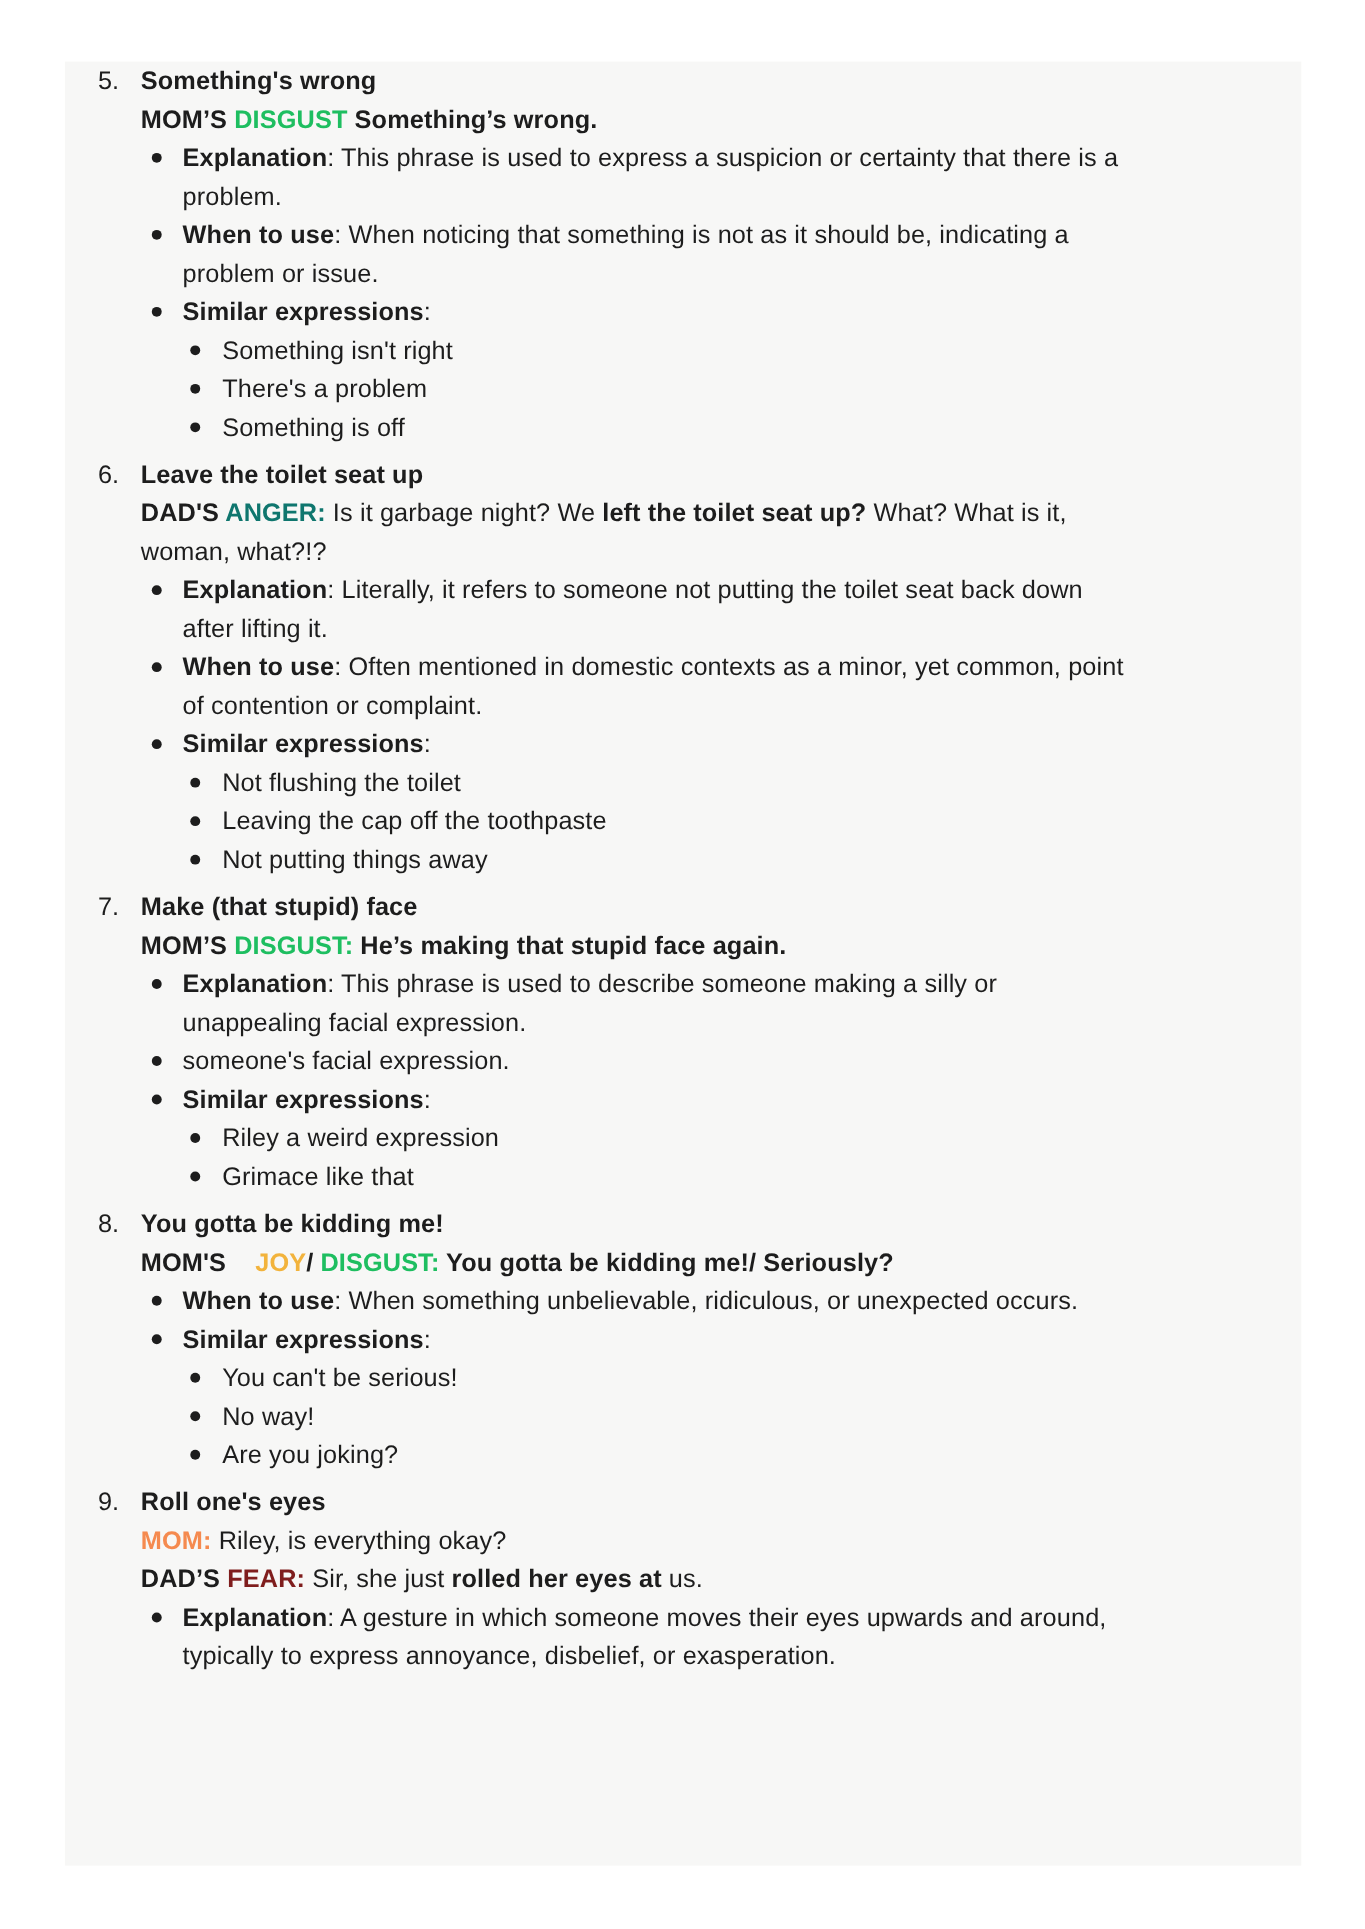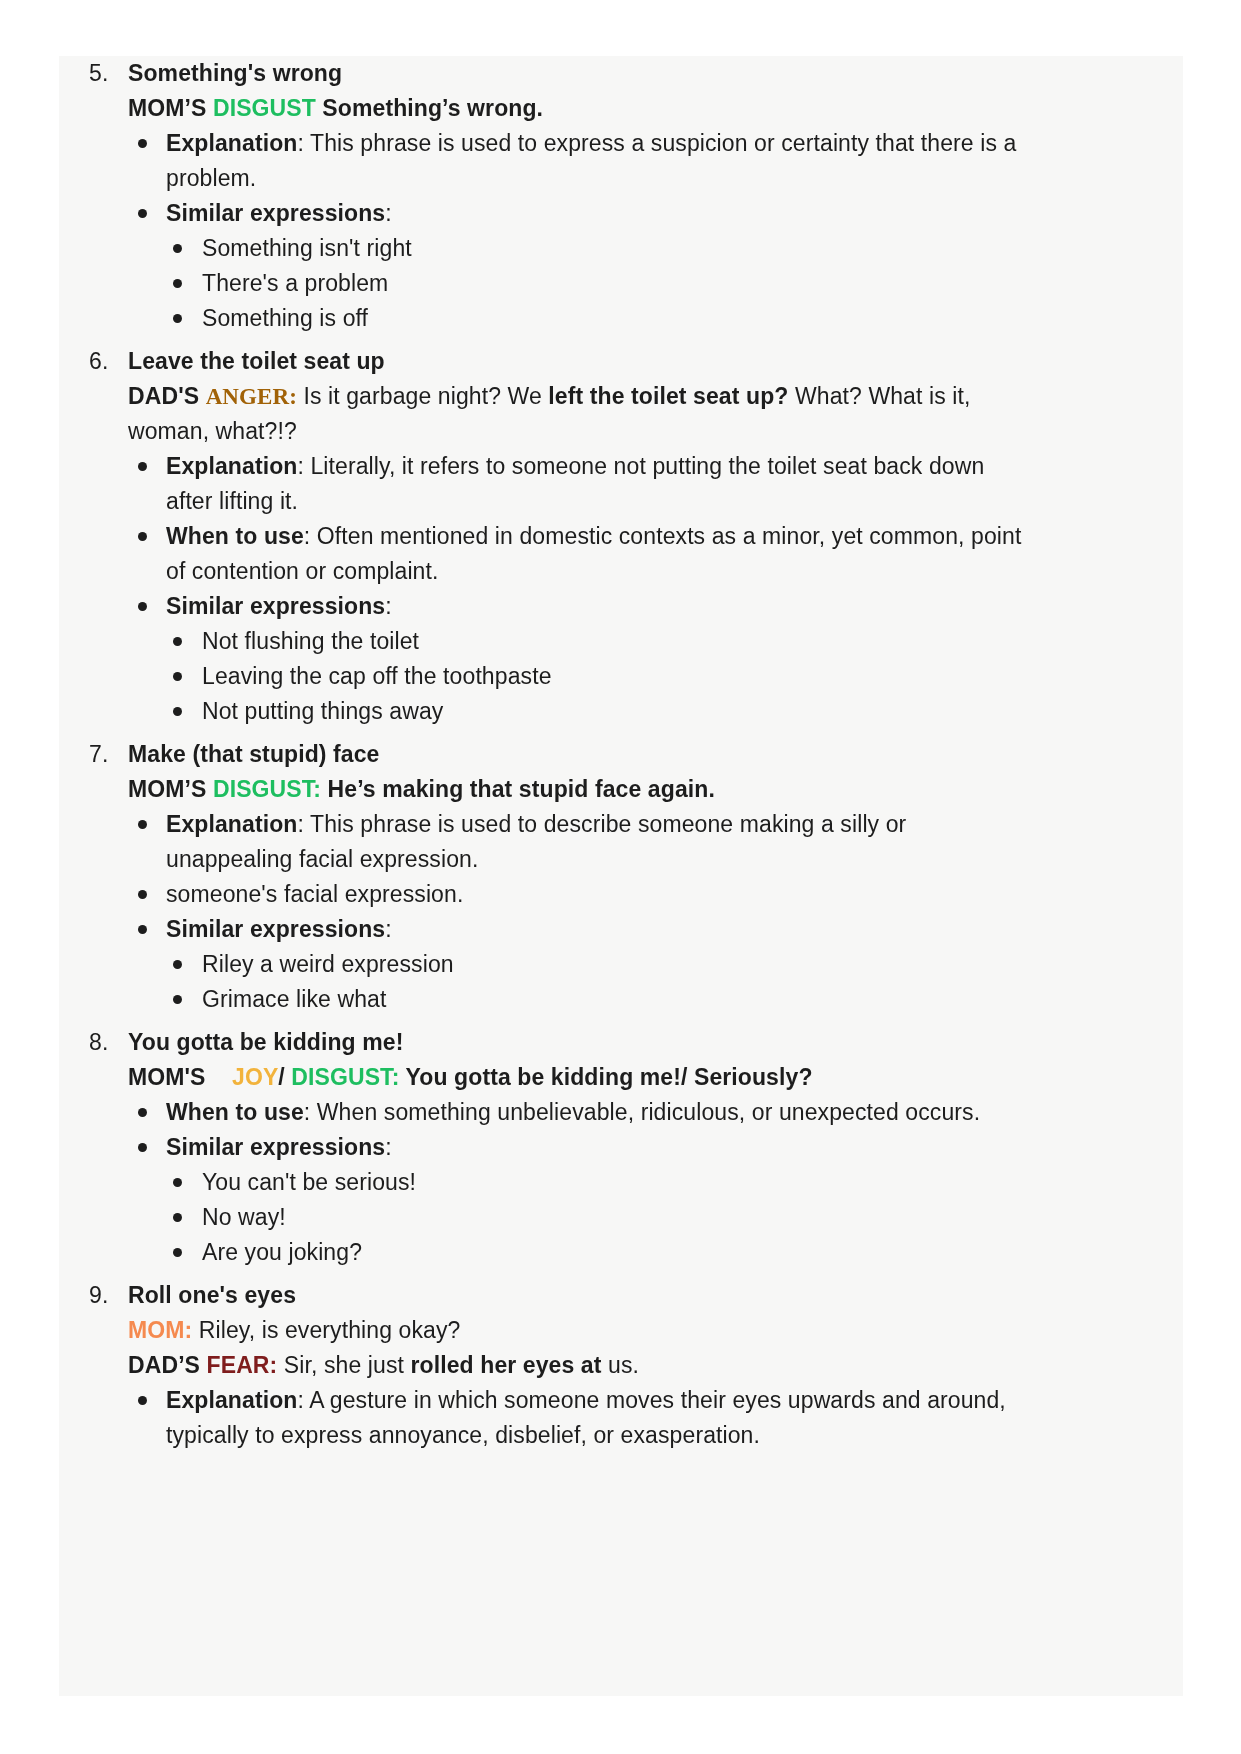--- a/index.html
+++ b/index.html
@@ -48,29 +48,34 @@
       <div class="item">
         <div class="titleline"><span class="num">5.</span><span class="title">Something's wrong</span></div>
         <div class="dline"><span class="run bold">MOM’S </span><span class="run bold" style="color: rgb(30, 190, 96);">DISGUST</span><span class="run bold"> Something’s wrong.</span></div>
         <div class="b1">
           <span class="dot1"></span>
           <div class="bline"><span class="bold">Explanation</span><span>: </span><span>This phrase is used to express a suspicion or certainty that there is a</span></div>
           <div class="bline cont">problem.</div>
         </div>
         <div class="b1">
           <span class="dot1"></span>
+          <div class="bline"><span class="bold">When to use</span><span>: </span><span>When noticing that something is not as it should be, indicating a</span></div>
+          <div class="bline cont">problem or issue.</div>
+        </div>
+        <div class="b1">
+          <span class="dot1"></span>
           <div class="bline"><span class="bold">Similar expressions</span><span>:</span></div>
         </div>
         <div class="b2"><span class="dot2"></span><span>Something isn't right</span></div>
         <div class="b2"><span class="dot2"></span><span>There's a problem</span></div>
         <div class="b2"><span class="dot2"></span><span>Something is off</span></div>
       </div>
       <div class="item">
         <div class="titleline"><span class="num">6.</span><span class="title">Leave the toilet seat up</span></div>
-        <div class="dline"><span class="run bold">DAD'S </span><span class="run bold" style="color: #a16207; font-family: Liberation Serif, serif;">ANGER:</span><span class="run"> Is it garbage night? We </span><span class="run bold">left the toilet seat up?</span><span class="run"> What? What is it,</span></div>
+        <div class="dline"><span class="run bold">DAD'S </span><span class="run bold" style="color: #0f766e;">ANGER:</span><span class="run"> Is it garbage night? We </span><span class="run bold">left the toilet seat up?</span><span class="run"> What? What is it,</span></div>
         <div class="dline"><span class="run">woman, what?!?</span></div>
         <div class="b1">
           <span class="dot1"></span>
           <div class="bline"><span class="bold">Explanation</span><span>: </span><span>Literally, it refers to someone not putting the toilet seat back down</span></div>
           <div class="bline cont">after lifting it.</div>
         </div>
         <div class="b1">
           <span class="dot1"></span>
           <div class="bline"><span class="bold">When to use</span><span>: </span><span>Often mentioned in domestic contexts as a minor, yet common, point</span></div>
           <div class="bline cont">of contention or complaint.</div>
@@ -93,21 +98,21 @@
         </div>
         <div class="b1">
           <span class="dot1"></span>
           <div class="bline cont">someone's facial expression.</div>
         </div>
         <div class="b1">
           <span class="dot1"></span>
           <div class="bline"><span class="bold">Similar expressions</span><span>:</span></div>
         </div>
         <div class="b2"><span class="dot2"></span><span>Riley a weird expression</span></div>
-        <div class="b2"><span class="dot2"></span><span>Grimace like what</span></div>
+        <div class="b2"><span class="dot2"></span><span>Grimace like that</span></div>
       </div>
       <div class="item">
         <div class="titleline"><span class="num">8.</span><span class="title">You gotta be kidding me!</span></div>
         <div class="dline"><span class="run bold">MOM'S </span><span class="run bold" style="color: rgb(242, 179, 60); margin-left: 20px;">JOY</span><span class="run bold">/ </span><span class="run bold" style="color: rgb(30, 190, 96);">DISGUST:</span><span class="run bold"> You gotta be kidding me!/ Seriously?</span></div>
         <div class="b1">
           <span class="dot1"></span>
           <div class="bline"><span class="bold">When to use</span><span>: </span><span>When something unbelievable, ridiculous, or unexpected occurs.</span></div>
         </div>
         <div class="b1">
           <span class="dot1"></span>

